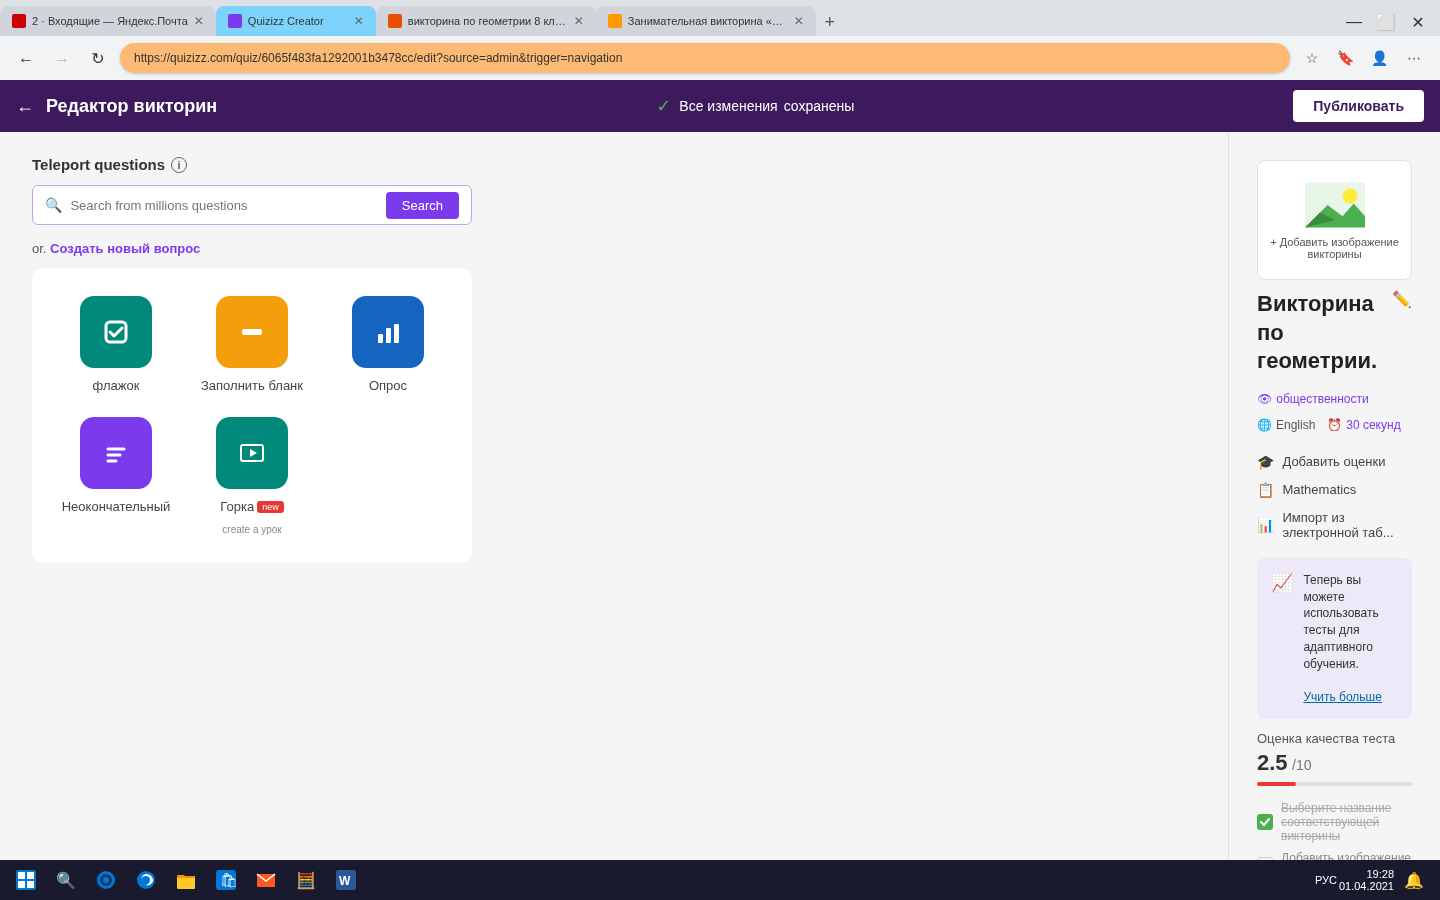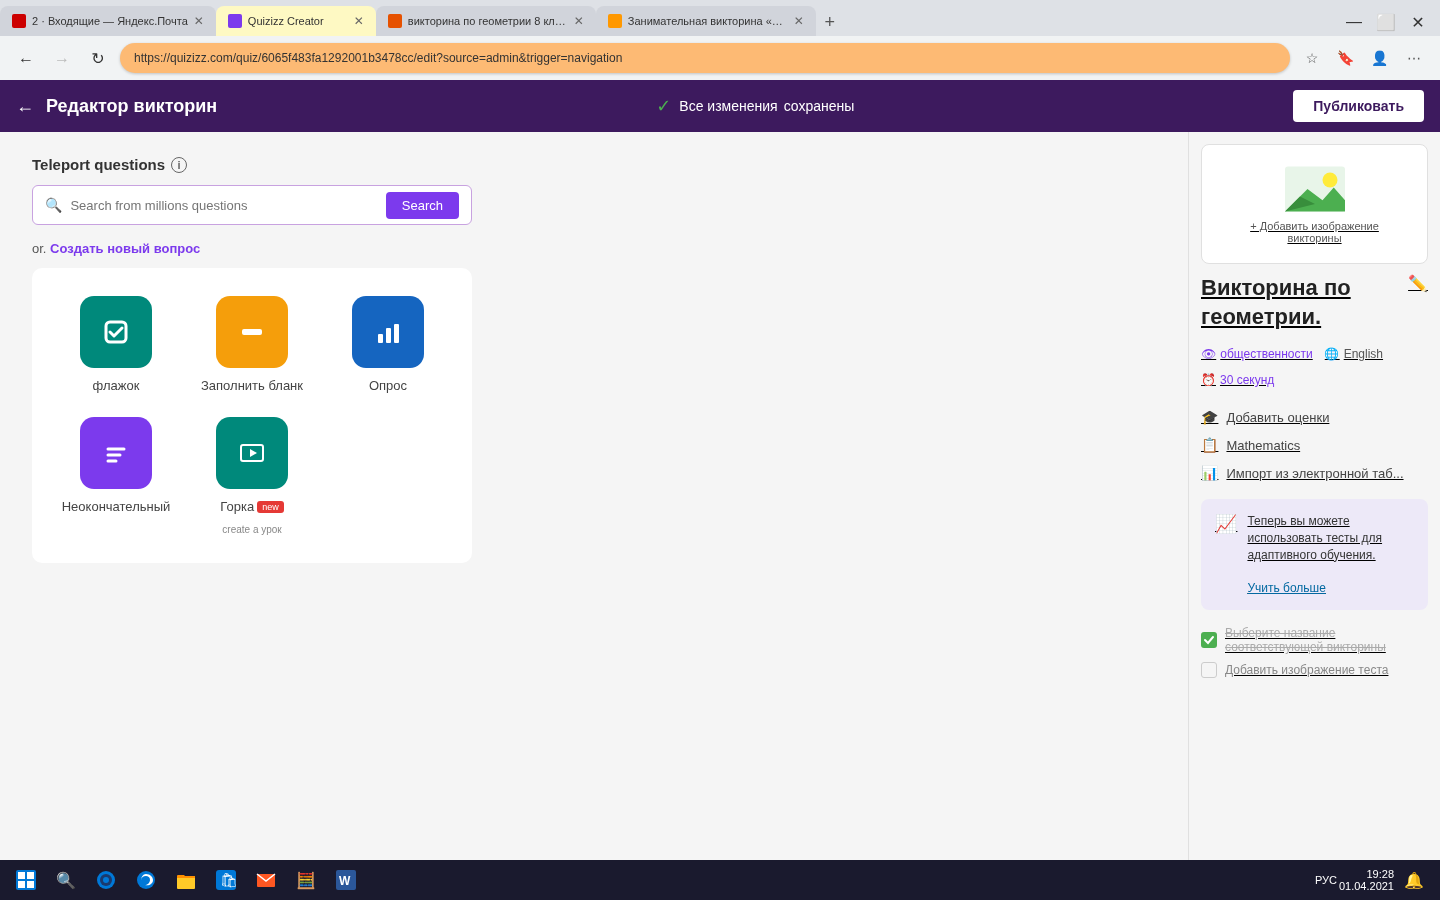--- a/index.html
+++ b/index.html
@@ -1,19 +1,19 @@
 <!DOCTYPE html>
 <html><head>
   <meta charset="utf-8">
   <style>
     * { box-sizing: border-box; margin: 0; padding: 0; }
     body { font-family: 'Segoe UI', Arial, sans-serif; background: #f0f0f0; width: 1440px; height: 900px; overflow: hidden; position: relative; }
     .tab-bar { display: flex; align-items: flex-end; height: 36px; background: #dee1e6; padding: 0 0 0 0; }
     .tab { display: flex; align-items: center; height: 30px; padding: 0 12px; border-radius: 8px 8px 0 0; font-size: 12px; gap: 6px; min-width: 160px; max-width: 220px; }
-    .tab.active { background: #fef9c3; }
+    .tab.active { background: #7dd3fc; }
     .tab.inactive { background: #d1d4db; }
     .tab-favicon { width: 14px; height: 14px; border-radius: 2px; flex-shrink: 0; }
     .tab-title { flex: 1; overflow: hidden; text-overflow: ellipsis; white-space: nowrap; font-size: 11px; color: #333; }
     .tab-close { font-size: 12px; color: #666; cursor: pointer; flex-shrink: 0; }
     .new-tab-btn { width: 28px; height: 28px; display: flex; align-items: center; justify-content: center; font-size: 18px; color: #555; }
 
     .address-bar { display: flex; align-items: center; height: 44px; padding: 0 12px; gap: 8px; background: #f1f3f4; }
     .nav-btn { width: 28px; height: 28px; display: flex; align-items: center; justify-content: center; border-radius: 50%; cursor: pointer; font-size: 16px; color: #333; }
     .address-input { flex: 1; height: 30px; border-radius: 15px; border: none; background: #fdba74; padding: 0 14px; font-size: 12px; color: #333; box-shadow: 0 1px 3px rgba(0,0,0,0.2); }
     .toolbar-icons { display: flex; align-items: center; gap: 6px; }
@@ -47,21 +47,21 @@
 
     
     .question-grid { background: white; border-radius: 10px; padding: 28px; display: grid; grid-template-columns: repeat(3, 1fr); gap: 24px; width: 440px; }
     .question-type { display: flex; flex-direction: column; align-items: center; gap: 10px; cursor: pointer; }
     .qt-icon { width: 72px; height: 72px; border-radius: 14px; display: flex; align-items: center; justify-content: center; font-size: 28px; color: white; }
     .qt-label { font-size: 13px; color: #444; text-align: center; }
     .qt-badge { background: #e53935; color: white; font-size: 9px; padding: 1px 5px; border-radius: 3px; margin-left: 3px; }
     .qt-sublabel { font-size: 10px; color: #888; }
 
     
-    .right-sidebar { width: 252px; background: #f5f5f5; padding: 12px; overflow-y: auto; border-left: 1px solid #e0e0e0; position: relative; text-decoration: underline; }
+    .right-sidebar { width: 212px; background: #f5f5f5; padding: 28px; overflow-y: auto; border-left: 1px solid #e0e0e0; position: relative; }
 
     .quiz-image-box { background: white; border-radius: 8px; overflow: hidden; width: 100%; height: 120px; display: flex; flex-direction: column; align-items: center; justify-content: center; gap: 6px; border: 1px solid #e0e0e0; margin-bottom: 10px; position: relative; }
     .add-image-text { font-size: 11px; color: #555; text-align: center; }
 
     .quiz-name { font-size: 22px; font-weight: 700; color: #222; margin-bottom: 8px; line-height: 1.3; }
     .edit-icon { color: #4caf50; font-size: 16px; cursor: pointer; margin-left: 6px; }
 
     .quiz-meta { display: flex; align-items: center; gap: 12px; margin-bottom: 16px; flex-wrap: wrap; }
     .meta-item { display: flex; align-items: center; gap: 4px; font-size: 12px; }
     .meta-icon { font-size: 12px; }
@@ -294,20 +294,30 @@
     </div>
 
     <div class="adaptive-box">
       <span class="adaptive-icon">📈</span>
       <div class="adaptive-text">
         <span>Теперь вы можете использовать тесты для адаптивного обучения.</span>
         <a class="adaptive-link">Учить больше</a>
       </div>
     </div>
 
+    <div class="quality-section">
+      <div class="quality-label">Оценка качества теста</div>
+      <div>
+        <span class="quality-score">2.5</span>
+        <span class="quality-denom">/10</span>
+      </div>
+      <div class="quality-bar">
+        <div class="quality-fill"></div>
+      </div>
+    </div>
 
     <div class="checklist">
       <div class="check-item">
         <div class="check-box checked">
           <svg width="12" height="12" viewBox="0 0 12 12">
               <polyline points="2,6 5,9 10,3" stroke="white" stroke-width="2" fill="none" stroke-linecap="round"></polyline>
             </svg>
         </div>
         <span class="check-text-done">Выберите название соответствующей викторины</span>
       </div>

